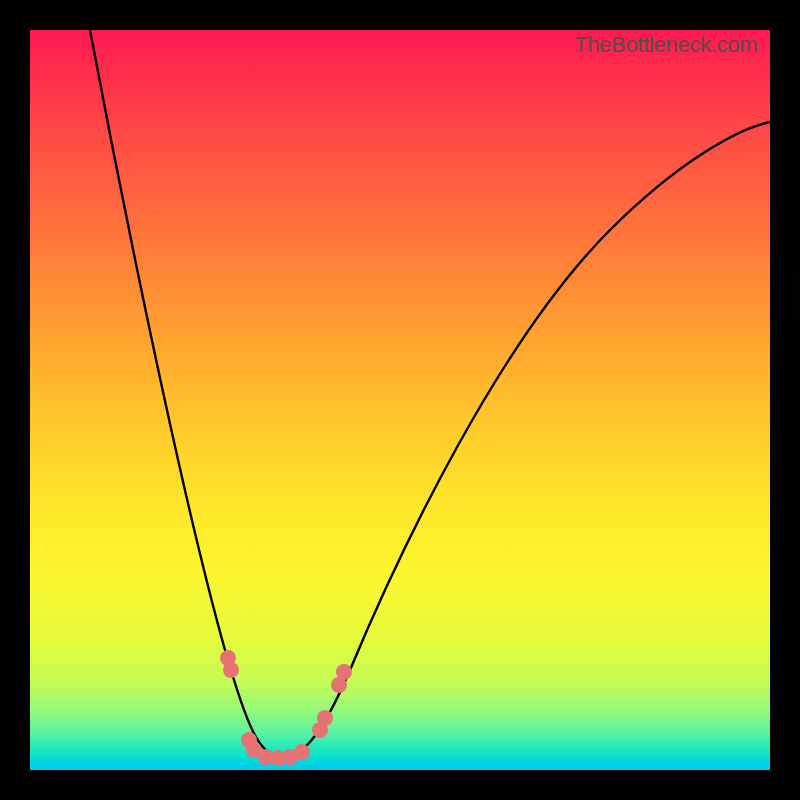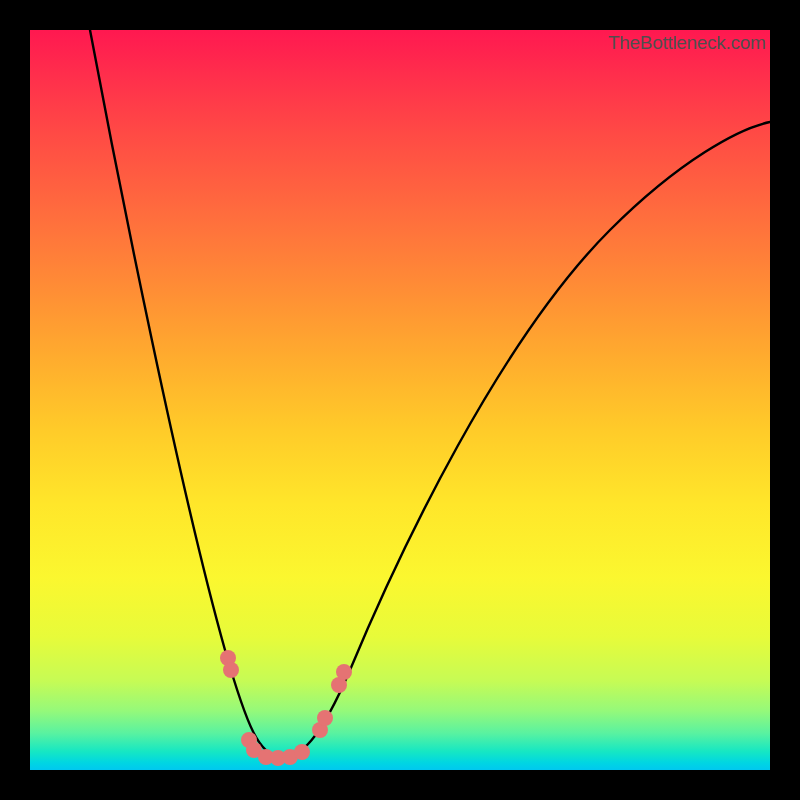--- a/index.html
+++ b/index.html
@@ -32,23 +32,23 @@
       #95f97a 92%,
       #5af2a0 95%,
       #16e7c3 97.5%,
       #00d6e2 99%,
       #00c8f0 100%
     );
   }
   .watermark {
     position: absolute;
     top: 2px;
-    right: 4px;
+    right: 12px;
     color: #4e4e4e;
-    font-size: 19px;
+    font-size: 22px;
     font-weight: 500;
     letter-spacing: -0.3px;
     user-select: none;
   }
   svg.curve {
     position: absolute;
     left: 0;
     top: 0;
     width: 740px;
     height: 740px;

